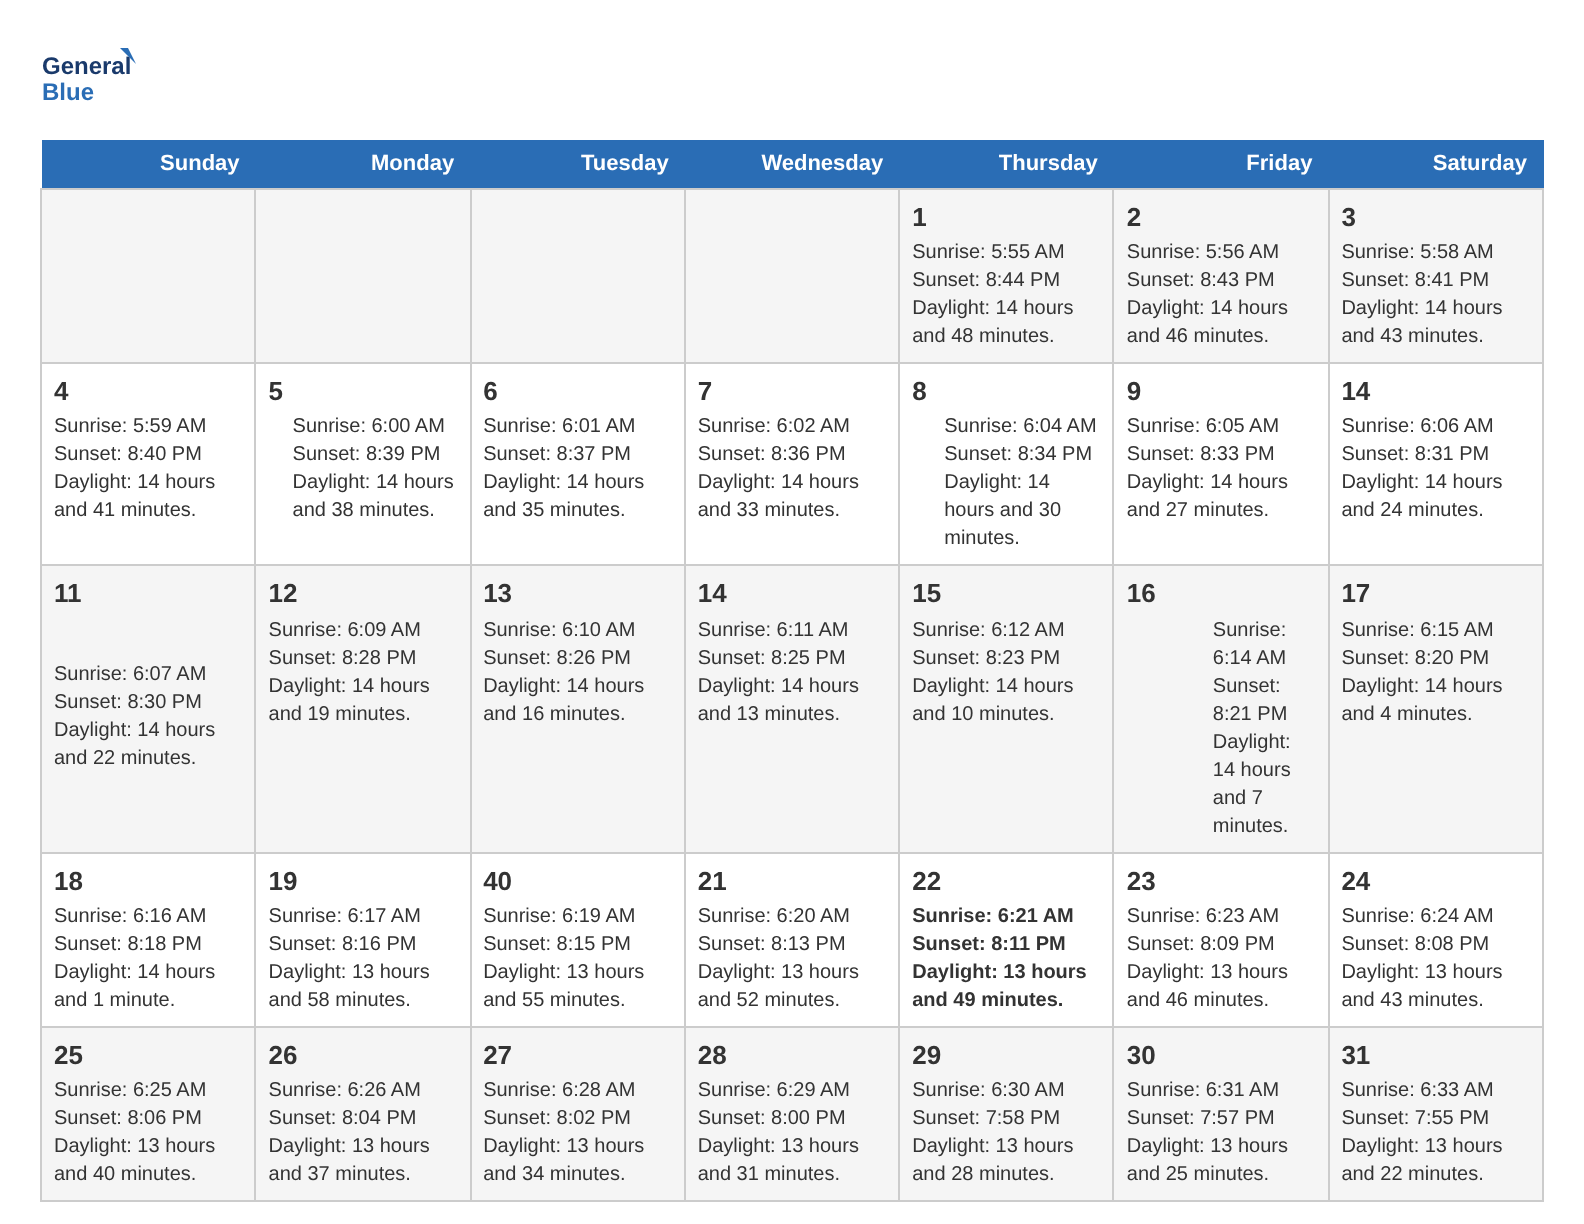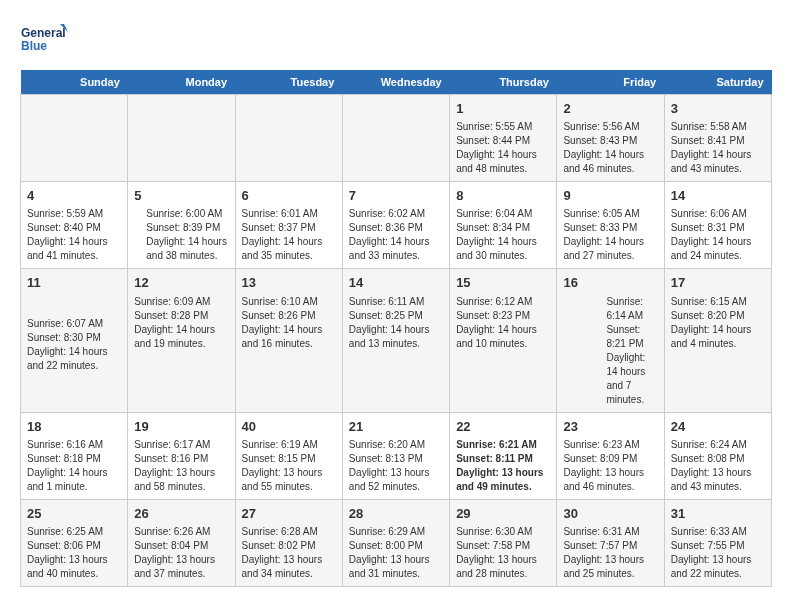--- a/index.html
+++ b/index.html
@@ -151,21 +151,21 @@
 Daylight: 14 hours and 35 minutes.</div>
         </td>
         <td>
           <span class="day-num">7</span>
           <div class="day-info" style="white-space: pre-line;">Sunrise: 6:02 AM
 Sunset: 8:36 PM
 Daylight: 14 hours and 33 minutes.</div>
         </td>
         <td>
           <span class="day-num">8</span>
-          <div class="day-info" style="white-space: pre-line;">Sunrise: 6:04 AM
+          <div class="day-info" style="white-space: pre-line; margin-left: 16px;">Sunrise: 6:04 AM
 Sunset: 8:34 PM
 Daylight: 14 hours and 30 minutes.</div>
         </td>
         <td>
           <span class="day-num">9</span>
           <div class="day-info" style="white-space: pre-line;">Sunrise: 6:05 AM
 Sunset: 8:33 PM
 Daylight: 14 hours and 27 minutes.</div>
         </td>
         <td>

